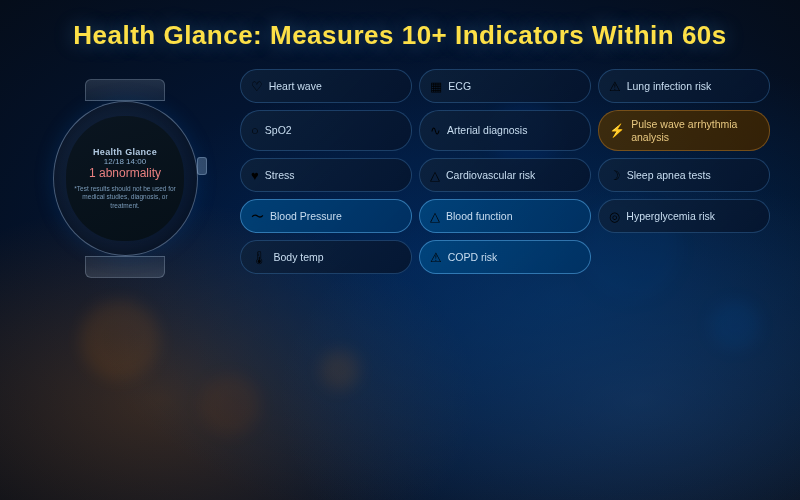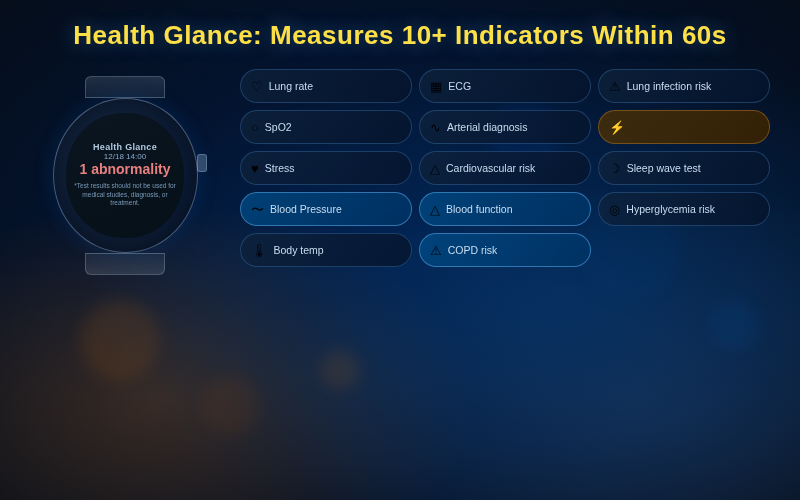--- a/index.html
+++ b/index.html
@@ -137,22 +137,22 @@
     }
 
     .watch-abnormality {
       color: #ff4444;
       font-size: 13px;
       font-weight: 700;
       line-height: 1.2;
     }
 
     .watch-abnormality span {
-      font-size: 14px;
-      font-weight: 700;
+      font-size: 12px;
+      font-weight: 400;
       display: block;
       color: #e88080;
     }
 
     .watch-subtext {
       color: #7a9ab8;
       font-size: 6.5px;
       margin-top: 4px;
       line-height: 1.3;
     }
@@ -248,52 +248,53 @@
             <div class="watch-subtext">*Test results should not be used for medical studies, diagnosis, or treatment.</div>
           </div>
         </div>
         <div class="watch-strap-bottom"></div>
       </div>
     </div>
 
     <div class="indicators" id="indicators-container">
     <div class="indicator-btn">
           <span class="indicator-icon">♡</span>
-          <span class="indicator-label">Lung rate</span>
+          <span class="indicator-label">Heart wave</span>
         </div>
         <div class="indicator-btn">
           <span class="indicator-icon">▦</span>
           <span class="indicator-label">ECG</span>
         </div>
         <div class="indicator-btn">
           <span class="indicator-icon">⚠</span>
           <span class="indicator-label">Lung infection risk</span>
         </div>
         <div class="indicator-btn">
           <span class="indicator-icon">○</span>
           <span class="indicator-label">SpO2</span>
         </div>
         <div class="indicator-btn">
           <span class="indicator-icon">∿</span>
           <span class="indicator-label">Arterial diagnosis</span>
         </div>
         <div class="indicator-btn amber">
           <span class="indicator-icon">⚡</span>
+          <span class="indicator-label">Pulse wave arrhythmia analysis</span>
         </div>
         <div class="indicator-btn">
           <span class="indicator-icon">♥</span>
           <span class="indicator-label">Stress</span>
         </div>
         <div class="indicator-btn">
           <span class="indicator-icon">△</span>
           <span class="indicator-label">Cardiovascular risk</span>
         </div>
         <div class="indicator-btn">
           <span class="indicator-icon">☽</span>
-          <span class="indicator-label">Sleep wave test</span>
+          <span class="indicator-label">Sleep apnea tests</span>
         </div>
         <div class="indicator-btn highlighted">
           <span class="indicator-icon">〜</span>
           <span class="indicator-label">Blood Pressure</span>
         </div>
         <div class="indicator-btn highlighted">
           <span class="indicator-icon">△</span>
           <span class="indicator-label">Blood function</span>
         </div>
         <div class="indicator-btn">

